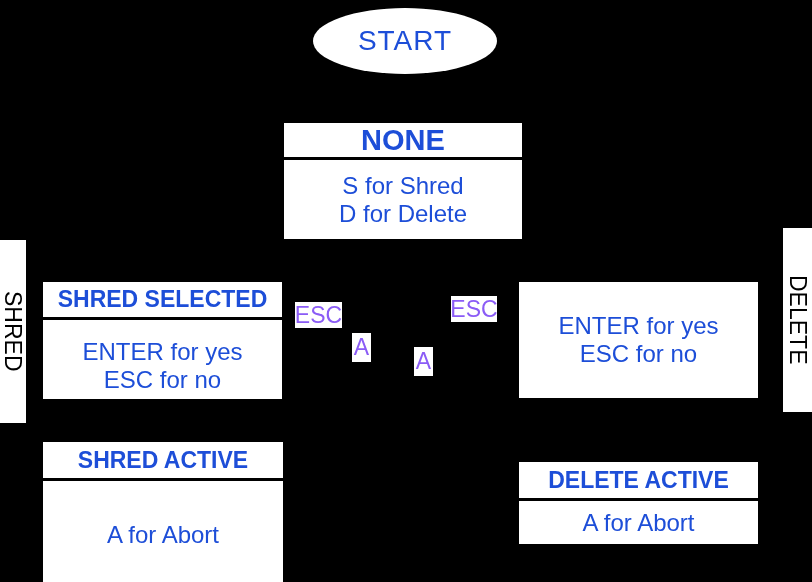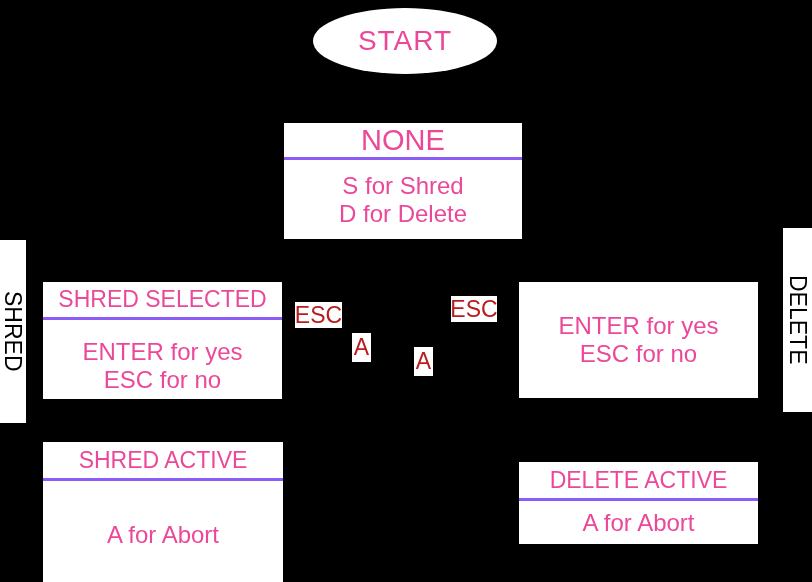--- a/index.html
+++ b/index.html
@@ -12,43 +12,43 @@
     width: 812px;
     height: 582px;
     background: #000000;
     overflow: hidden;
     font-family: "Liberation Sans", "DejaVu Sans", sans-serif;
     color: #000000;
   }
   .node {
     position: absolute;
     background: #ffffff;
-    color: #ec4899;
+    color: #1d4ed8;
     box-sizing: border-box;
   }
   
   .start {
     left: 313px; top: 8px;
     width: 184px; height: 66px;
     border-radius: 50%;
     display: flex;
     align-items: center;
     justify-content: center;
     font-size: 28px;
     letter-spacing: 1px;
   }
   
   .state { display: flex; flex-direction: column; }
   .state-title {
     display: flex;
     align-items: center;
     justify-content: center;
-    font-weight: normal;
+    font-weight: bold;
     font-size: 23px;
-    border-bottom: 3px solid #8b5cf6;
+    border-bottom: 3px solid #000000;
     flex: 0 0 auto;
     height: 35px;
   }
   .state-body {
     flex: 1 1 auto;
     display: flex;
     flex-direction: column;
     align-items: center;
     justify-content: center;
     font-size: 24px;
@@ -59,21 +59,21 @@
   .shred-selected  { left: 43px;  top: 282px; width: 239px; height: 117px; gap: 12px; }
   .delete-selected { left: 519px; top: 282px; width: 239px; height: 116px; }
   .shred-active    { left: 43px;  top: 442px; width: 240px; height: 147px; }
   .delete-active   { left: 519px; top: 462px; width: 239px; height: 82px; }
   .shred-active .state-title, .delete-active .state-title { height: 36px; }
 
   
   .edge-label {
     position: absolute;
     background: #ffffff;
-    color: #b91c1c;
+    color: #8b5cf6;
     font-size: 23px;
     text-align: center;
     display: flex;
     align-items: center;
     justify-content: center;
     box-sizing: border-box;
   }
   .esc-left  { left: 295px; top: 302px; width: 47px; height: 26px; }
   .esc-right { left: 451px; top: 296px; width: 46px; height: 26px; }
   .a-left    { left: 352px; top: 333px; width: 19px; height: 29px; }

